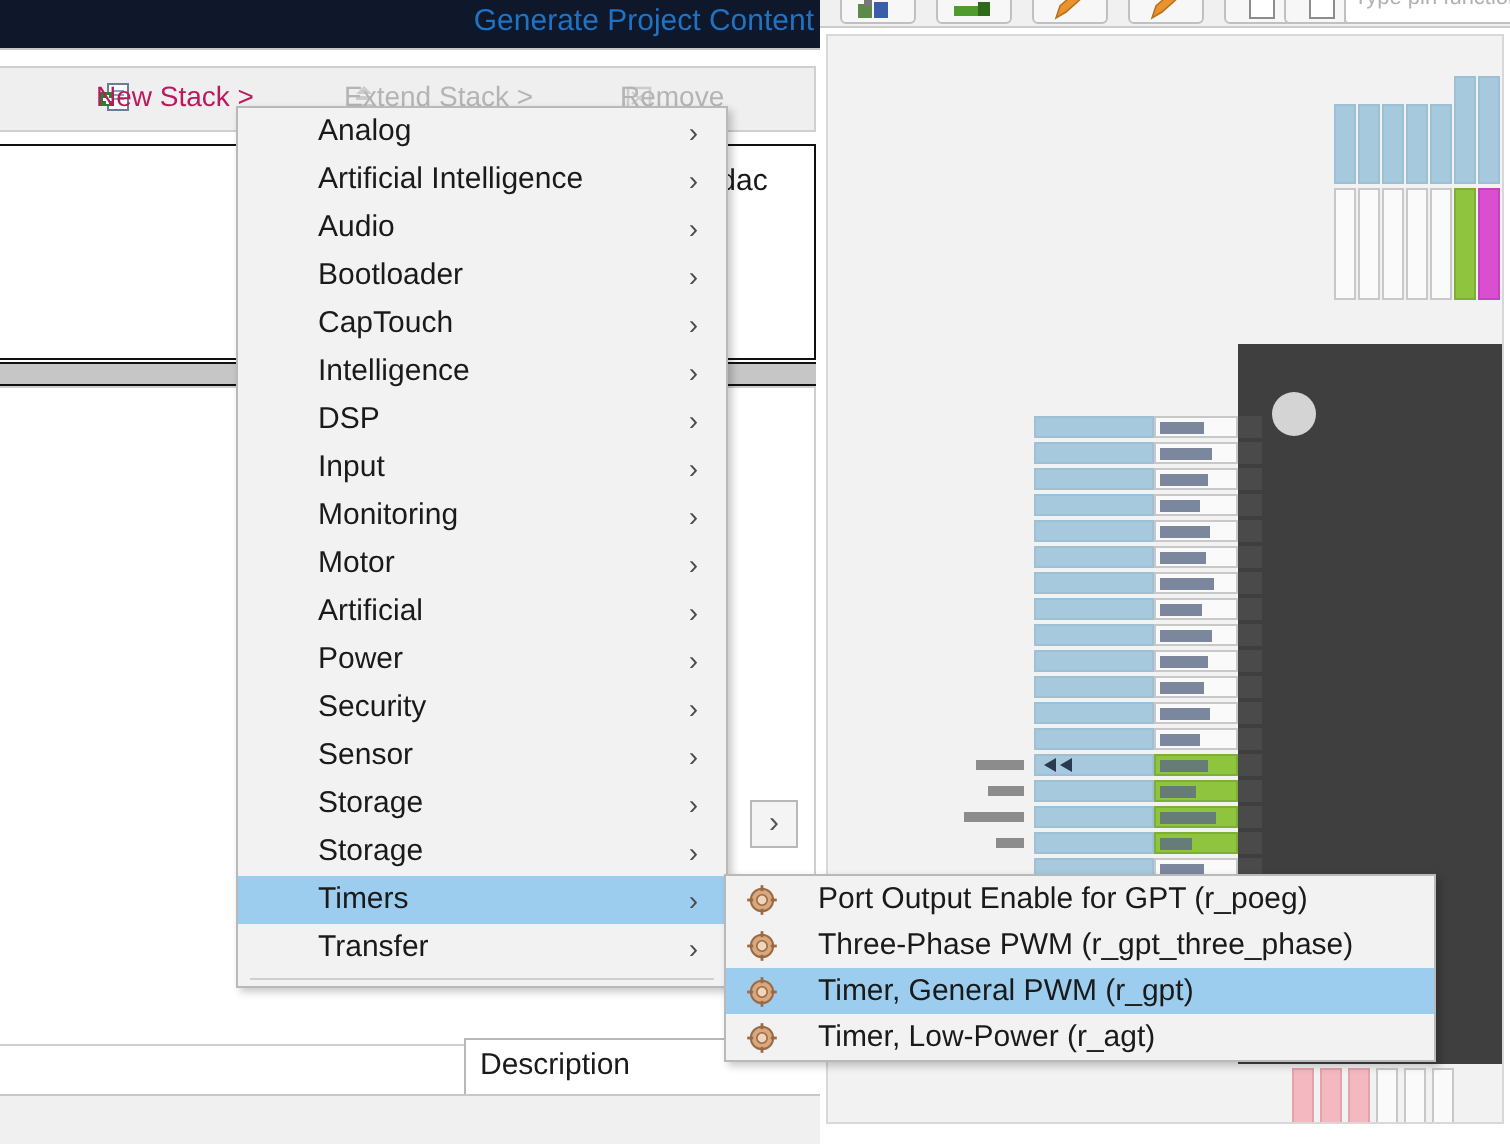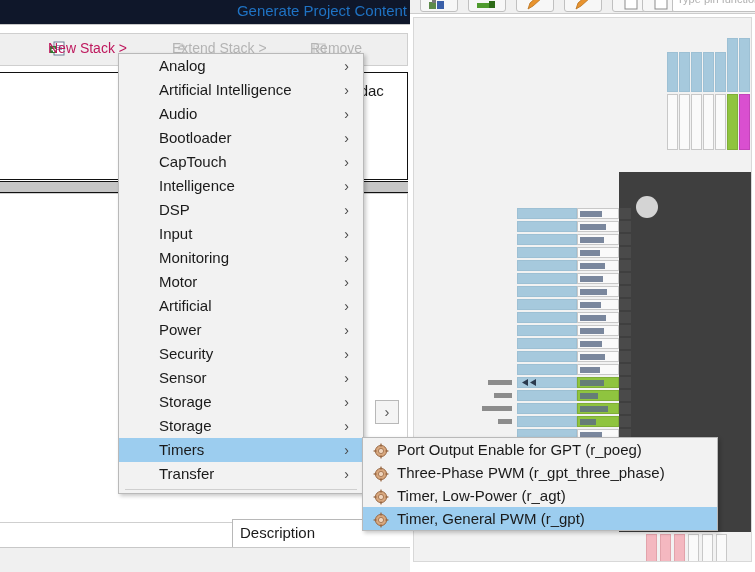--- a/index.html
+++ b/index.html
@@ -86,21 +86,21 @@
   .mi.sel{background:#9ccdef;}
   .mi .arw{position:absolute;right:14px;top:0;font-size:14px;color:#4a4a4a;line-height:24px;}
   #menu-sep{height:1px;background:#cfcfcf;margin:3px 6px 3px 6px;}
   .mi .mi-ico{position:absolute;left:10px;top:4px;width:17px;height:16px;}
 
   
   #menu-sub{position:absolute;left:362px;top:437px;width:356px;background:#f2f2f2;
             border:1px solid #b9b9b9;box-sizing:border-box;
             box-shadow:2px 2px 4px rgba(0,0,0,.22);}
   .si{position:relative;height:23px;line-height:23px;font-size:15px;color:#1a1a1a;
-      padding-left:34px;white-space:nowrap;cursor:default;}
+      padding-left:46px;white-space:nowrap;cursor:default;}
   .si.sel{background:#9ccdef;}
   .si .si-ico{position:absolute;left:10px;top:4px;width:16px;height:16px;}
 </style>
 </head>
 <body>
 
 <div id="left-region">
 
   <div id="gen-link-bar">
     <span id="gen-link">Generate Project Content</span>
@@ -426,30 +426,30 @@
             <rect x="12.4" y="7.3" width="3" height="1.4" fill="#9a6a45"></rect>
           </svg></span><span>Port Output Enable for GPT (r_poeg)</span></div>
       <div class="si"><span class="si-ico"><svg width="16" height="16" viewBox="0 0 16 16">
             <circle cx="8" cy="8" r="5.6" fill="#d9a87e" stroke="#9a6a45" stroke-width="1"></circle>
             <circle cx="8" cy="8" r="2.6" fill="#f0d5bd" stroke="#9a6a45" stroke-width=".8"></circle>
             <rect x="7.3" y="0.6" width="1.4" height="3" fill="#9a6a45"></rect>
             <rect x="7.3" y="12.4" width="1.4" height="3" fill="#9a6a45"></rect>
             <rect x="0.6" y="7.3" width="3" height="1.4" fill="#9a6a45"></rect>
             <rect x="12.4" y="7.3" width="3" height="1.4" fill="#9a6a45"></rect>
           </svg></span><span>Three-Phase PWM (r_gpt_three_phase)</span></div>
+      <div class="si sel"><span class="si-ico"><svg width="16" height="16" viewBox="0 0 16 16">
+            <circle cx="8" cy="8" r="5.6" fill="#d9a87e" stroke="#9a6a45" stroke-width="1"></circle>
+            <circle cx="8" cy="8" r="2.6" fill="#f0d5bd" stroke="#9a6a45" stroke-width=".8"></circle>
+            <rect x="7.3" y="0.6" width="1.4" height="3" fill="#9a6a45"></rect>
+            <rect x="7.3" y="12.4" width="1.4" height="3" fill="#9a6a45"></rect>
+            <rect x="0.6" y="7.3" width="3" height="1.4" fill="#9a6a45"></rect>
+            <rect x="12.4" y="7.3" width="3" height="1.4" fill="#9a6a45"></rect>
+          </svg></span><span>Timer, General PWM (r_gpt)</span></div>
       <div class="si"><span class="si-ico"><svg width="16" height="16" viewBox="0 0 16 16">
             <circle cx="8" cy="8" r="5.6" fill="#d9a87e" stroke="#9a6a45" stroke-width="1"></circle>
             <circle cx="8" cy="8" r="2.6" fill="#f0d5bd" stroke="#9a6a45" stroke-width=".8"></circle>
             <rect x="7.3" y="0.6" width="1.4" height="3" fill="#9a6a45"></rect>
             <rect x="7.3" y="12.4" width="1.4" height="3" fill="#9a6a45"></rect>
             <rect x="0.6" y="7.3" width="3" height="1.4" fill="#9a6a45"></rect>
             <rect x="12.4" y="7.3" width="3" height="1.4" fill="#9a6a45"></rect>
           </svg></span><span>Timer, Low-Power (r_agt)</span></div>
-      <div class="si sel"><span class="si-ico"><svg width="16" height="16" viewBox="0 0 16 16">
-            <circle cx="8" cy="8" r="5.6" fill="#d9a87e" stroke="#9a6a45" stroke-width="1"></circle>
-            <circle cx="8" cy="8" r="2.6" fill="#f0d5bd" stroke="#9a6a45" stroke-width=".8"></circle>
-            <rect x="7.3" y="0.6" width="1.4" height="3" fill="#9a6a45"></rect>
-            <rect x="7.3" y="12.4" width="1.4" height="3" fill="#9a6a45"></rect>
-            <rect x="0.6" y="7.3" width="3" height="1.4" fill="#9a6a45"></rect>
-            <rect x="12.4" y="7.3" width="3" height="1.4" fill="#9a6a45"></rect>
-          </svg></span><span>Timer, General PWM (r_gpt)</span></div>
     </div>
 </div>
 
 </body></html>

